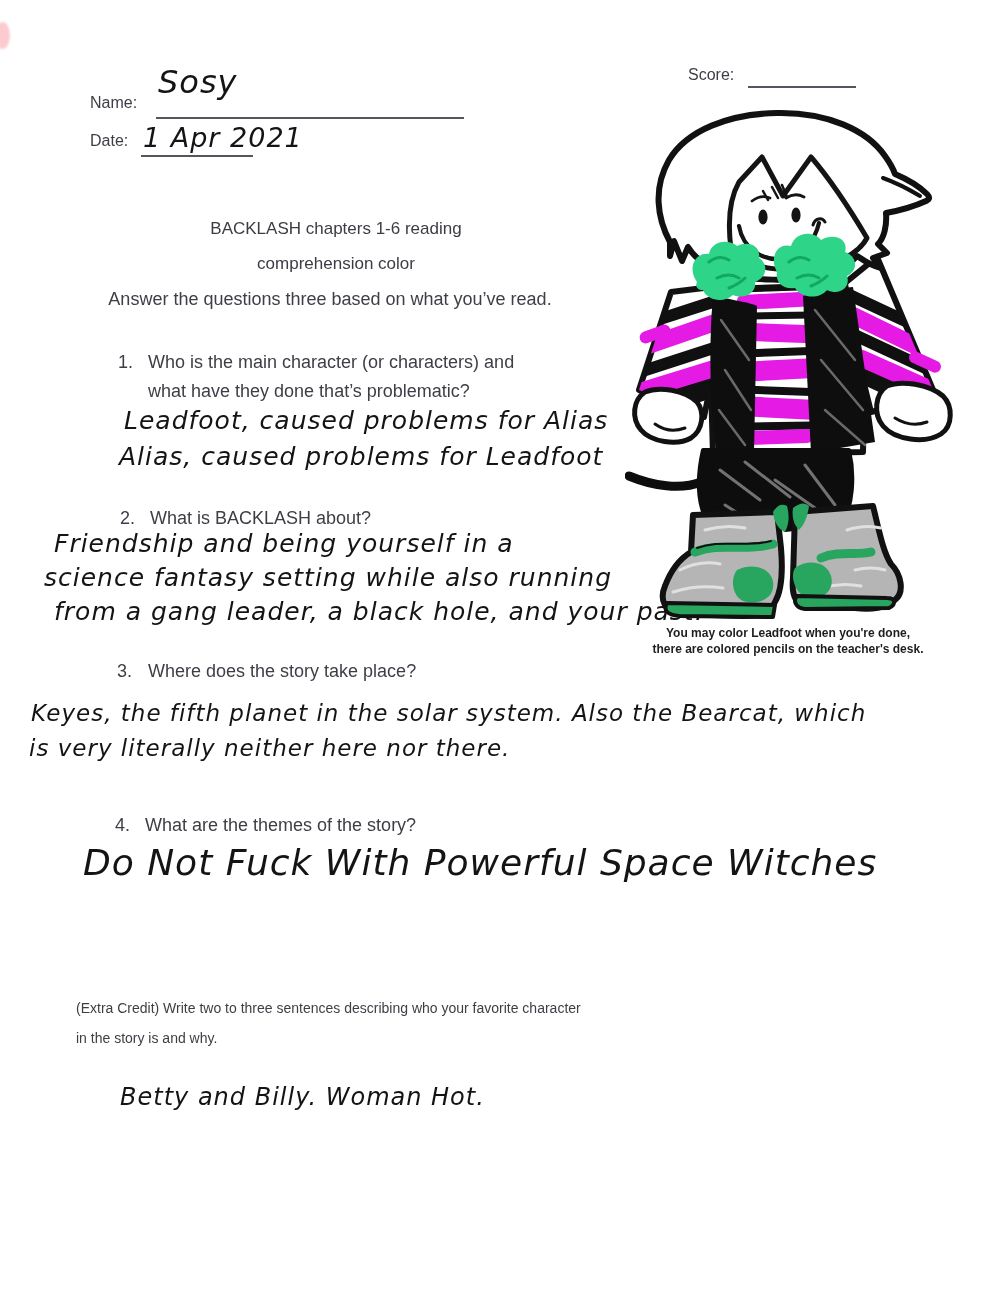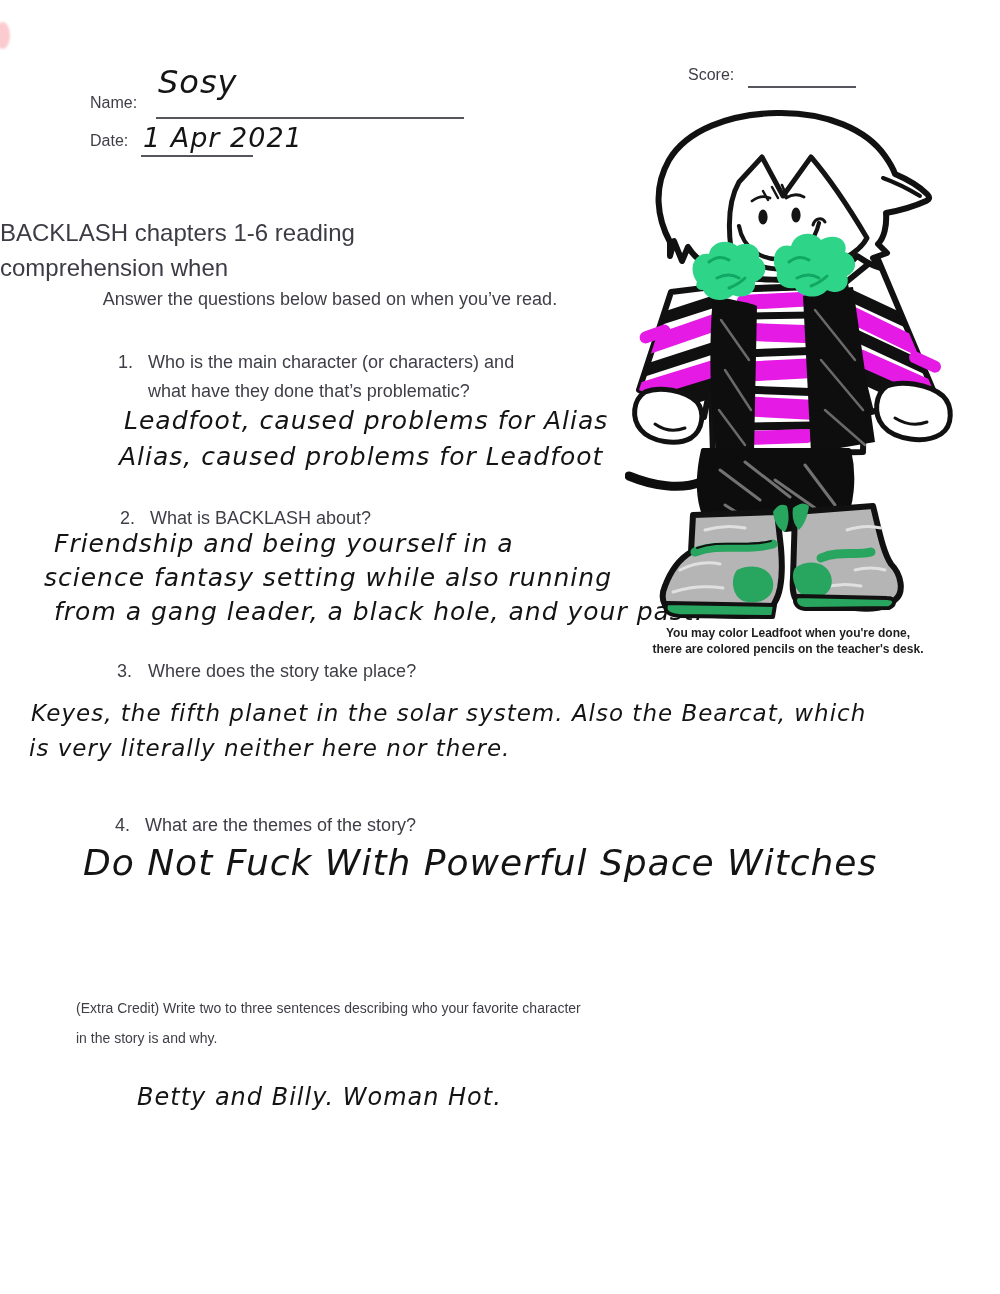--- a/index.html
+++ b/index.html
@@ -1,20 +1,20 @@
 <!DOCTYPE html>
 <html><head>
 <meta charset="utf-8">
 <style>
   html,body{margin:0;padding:0;background:#ffffff;}
   .page{position:relative;width:1000px;height:1294px;background:#ffffff;overflow:hidden;
         font-family:"Liberation Sans",sans-serif;}
   .printed{position:absolute;color:#3e3e46;line-height:1.15;white-space:nowrap;}
   .label{font-size:16px;}
-  .title{font-size:24px;color:#3c3c44;}
+  .title{font-size:17px;text-align:center;color:#3c3c44;}
   .subtitle{font-size:18px;text-align:center;}
   .q{font-size:18px;}
   .extra{font-size:14px;}
   .caption{font-size:12px;font-weight:bold;color:#1e1e1e;text-align:center;white-space:nowrap;}
   .hand{position:absolute;font-family:"DejaVu Sans",sans-serif;color:#141414;
         letter-spacing:1px;line-height:1;white-space:nowrap;font-style:italic;}
   .uline{position:absolute;border-bottom:2px solid #55555e;height:0;}
   .pink-smudge{position:absolute;left:-5px;top:22px;width:15px;height:27px;border-radius:50%;
         background:rgba(248,160,170,0.55);filter:blur(1px);}
   .drawing{position:absolute;left:625px;top:100px;width:340px;height:535px;}
@@ -31,22 +31,22 @@
   <div class="uline" style="left:156px;top:117px;width:308px"></div>
 
   <span class="printed label" style="left:90px;top:132px">Date:</span>
   <span class="hand" style="left:143px;top:124px;font-size:27px">1 Apr 2021</span>
   <div class="uline" style="left:141px;top:155px;width:112px"></div>
 
   <span class="printed label" style="left:688px;top:66px">Score:</span>
   <div class="uline" style="left:748px;top:86px;width:108px"></div>
 
   <div class="printed title" style="left:0;top:219px;width:672px">BACKLASH chapters 1-6 reading</div>
-  <div class="printed title" style="left:0;top:254px;width:672px">comprehension when</div>
-  <div class="printed subtitle" style="left:0;top:289px;width:660px">Answer the questions below based on when you’ve read.</div>
+  <div class="printed title" style="left:0;top:254px;width:672px">comprehension color</div>
+  <div class="printed subtitle" style="left:0;top:289px;width:660px">Answer the questions three based on what you’ve read.</div>
 
   <span class="printed q" style="left:118px;top:352px">1.</span>
   <span class="printed q" style="left:148px;top:352px">Who is the main character (or characters) and</span>
   <span class="printed q" style="left:148px;top:381px">what have they done that’s problematic?</span>
   <span class="hand" style="left:124px;top:408px;font-size:25px">Leadfoot, caused problems for Alias</span>
   <span class="hand" style="left:119px;top:444px;font-size:25px">Alias, caused problems for Leadfoot</span>
 
   <span class="printed q" style="left:120px;top:508px">2.</span>
   <span class="printed q" style="left:150px;top:508px">What is BACKLASH about?</span>
   <span class="hand" style="left:54px;top:531px;font-size:25px">Friendship and being yourself in a</span>
@@ -60,21 +60,21 @@
   <span class="printed q" style="left:148px;top:661px">Where does the story take place?</span>
   <span class="hand" style="left:31px;top:702px;font-size:23px">Keyes, the fifth planet in the solar system. Also the Bearcat, which</span>
   <span class="hand" style="left:29px;top:737px;font-size:23px">is very literally neither here nor there.</span>
 
   <span class="printed q" style="left:115px;top:815px">4.</span>
   <span class="printed q" style="left:145px;top:815px">What are the themes of the story?</span>
   <span class="hand" style="left:83px;top:845px;font-size:36px">Do Not Fuck With Powerful Space Witches</span>
 
   <span class="printed extra" style="left:76px;top:1000px">(Extra Credit) Write two to three sentences describing who your favorite character</span>
   <span class="printed extra" style="left:76px;top:1030px">in the story is and why.</span>
-  <span class="hand" style="left:137px;top:1085px;font-size:24px">Betty and Billy. Woman Hot.</span>
+  <span class="hand" style="left:120px;top:1085px;font-size:24px">Betty and Billy. Woman Hot.</span>
 
   <svg class="drawing" viewBox="0 0 340 535" fill="none" stroke-linecap="round" stroke-linejoin="round">
     <defs>
       <clipPath id="clipL">
           <path d="M 95,186 L 46,192 L 14,290 L 79,317 L 93,250 Z"></path>
         </clipPath>
       <clipPath id="clipR">
           <path d="M 220,183 L 252,157 L 311,297 L 246,312 L 228,240 Z"></path>
         </clipPath>
       <clipPath id="clipT">

